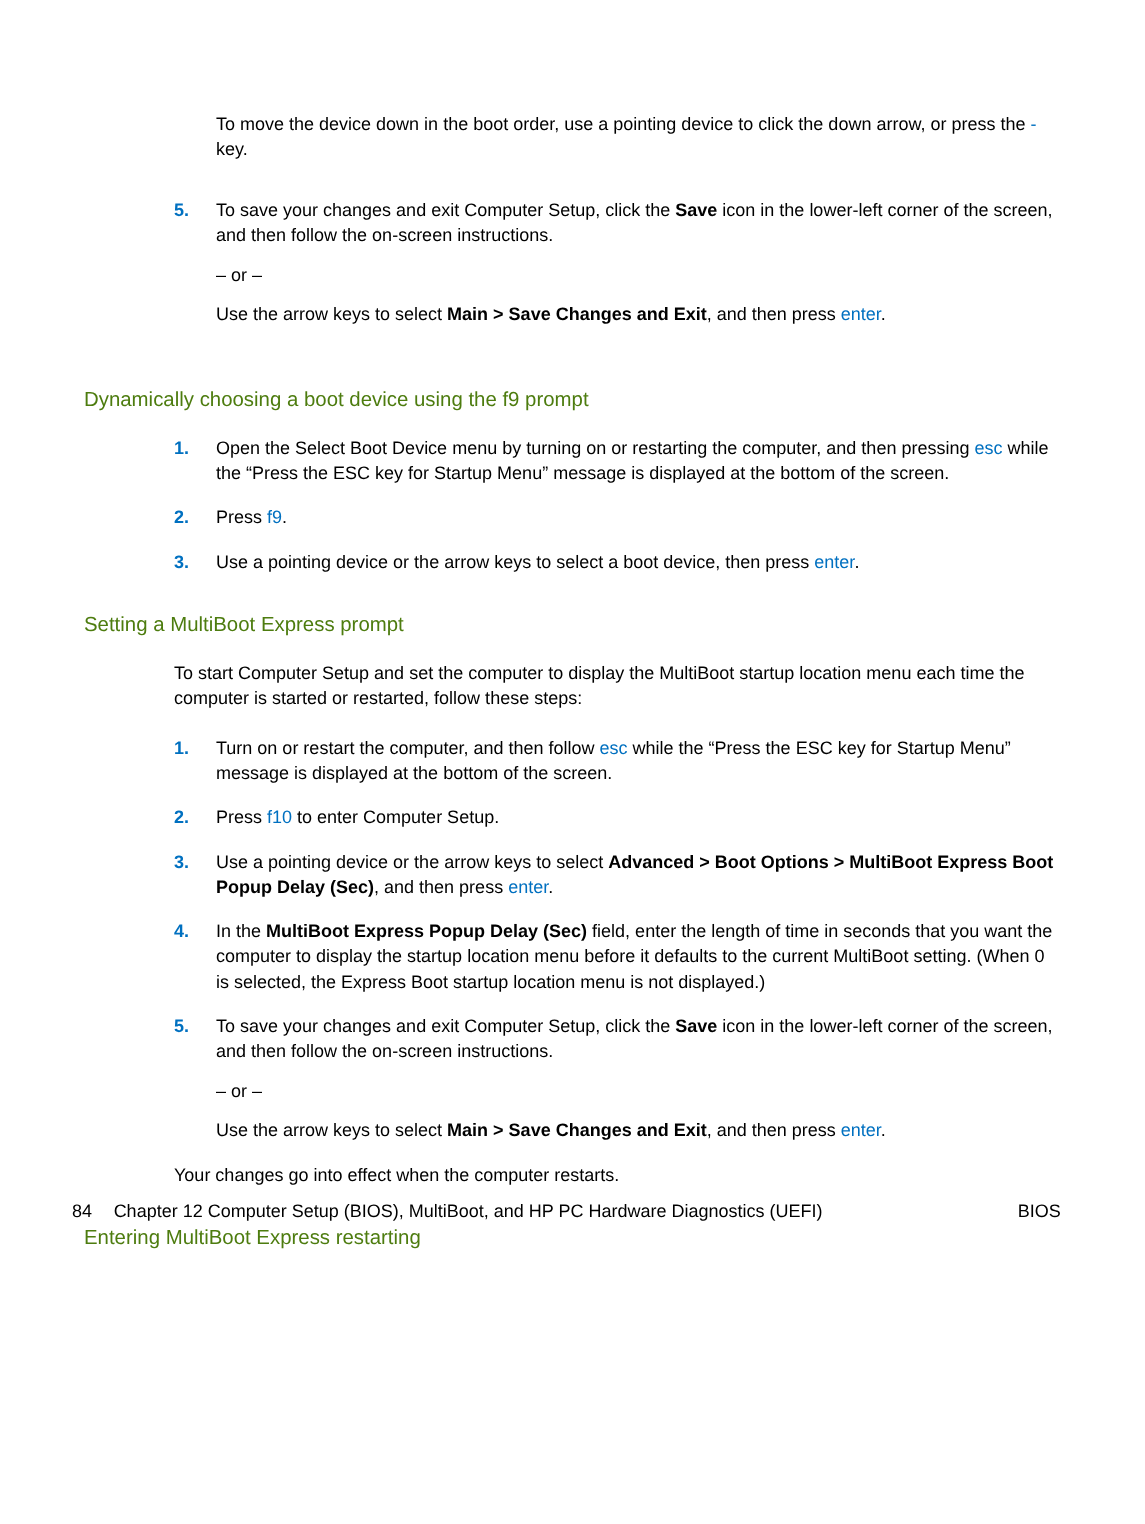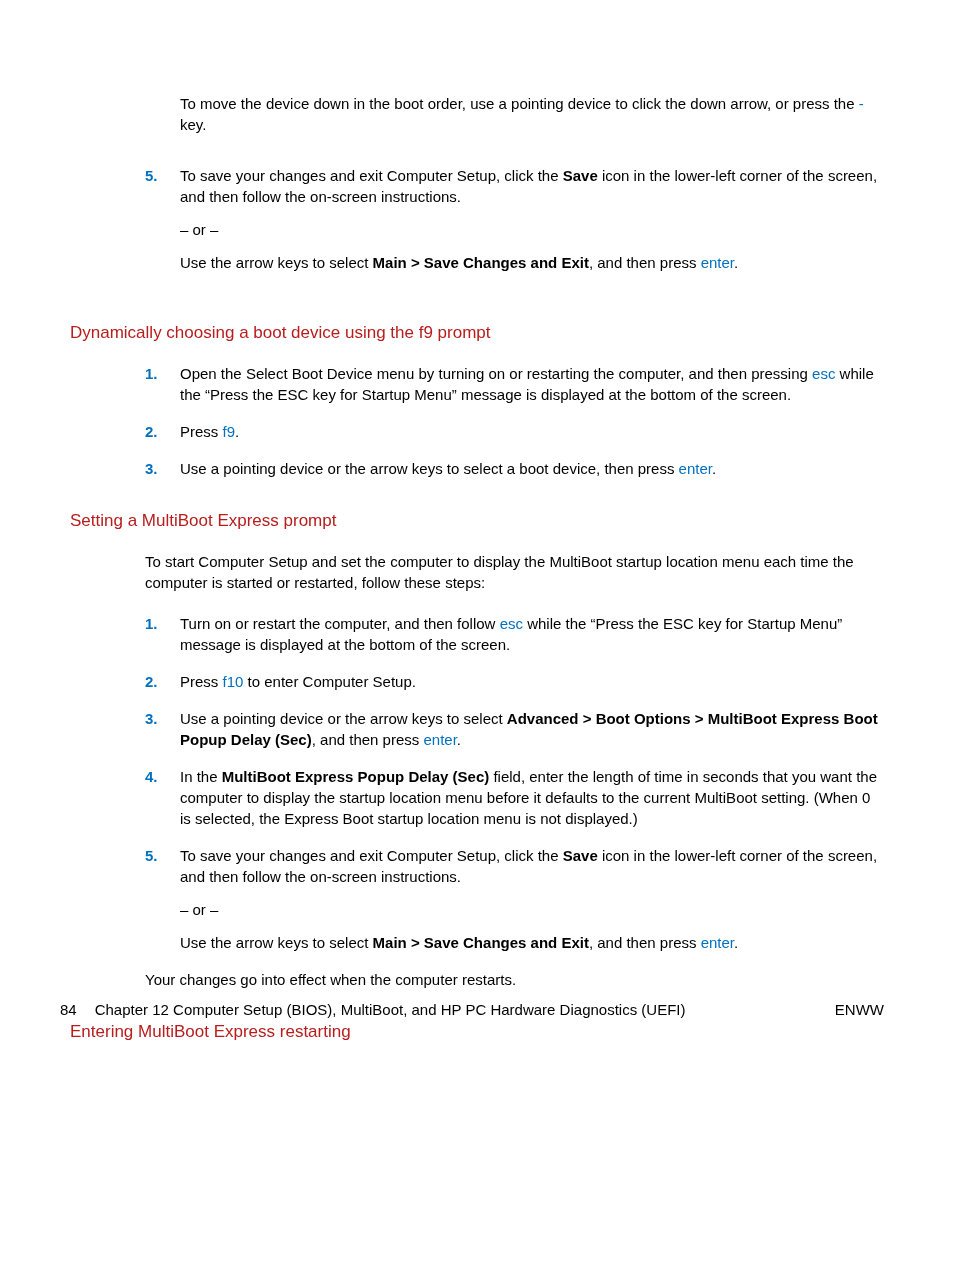--- a/index.html
+++ b/index.html
@@ -20,21 +20,21 @@
   }
   .content-block {
     margin-left: 110px;
     margin-bottom: 30px;
   }
   .intro-block {
     margin-left: 75px;
     margin-bottom: 20px;
   }
   .heading {
-    color: #b91c1c;
+    color: #4d7c0f;
     font-size: 17px;
     font-weight: normal;
     margin: 30px 0 18px 0;
   }
   .heading.first {
     margin-top: 48px;
   }
   ol {
     list-style: none;
     padding: 0;
@@ -145,16 +145,16 @@
   <div class="intro-block">
     <p>Your changes go into effect when the computer restarts.</p>
   </div>
 
   <h2 class="heading">Entering MultiBoot Express restarting</h2>
 
   <div class="footer">
     <div class="footer-left">
       <span class="pgnum">84</span><span>Chapter 12   Computer Setup (BIOS), MultiBoot, and HP PC Hardware Diagnostics (UEFI)</span>
     </div>
-    <div class="footer-right">ENWW</div>
+    <div class="footer-right">BIOS</div>
   </div>
 
 </div>
 
 </body></html>

